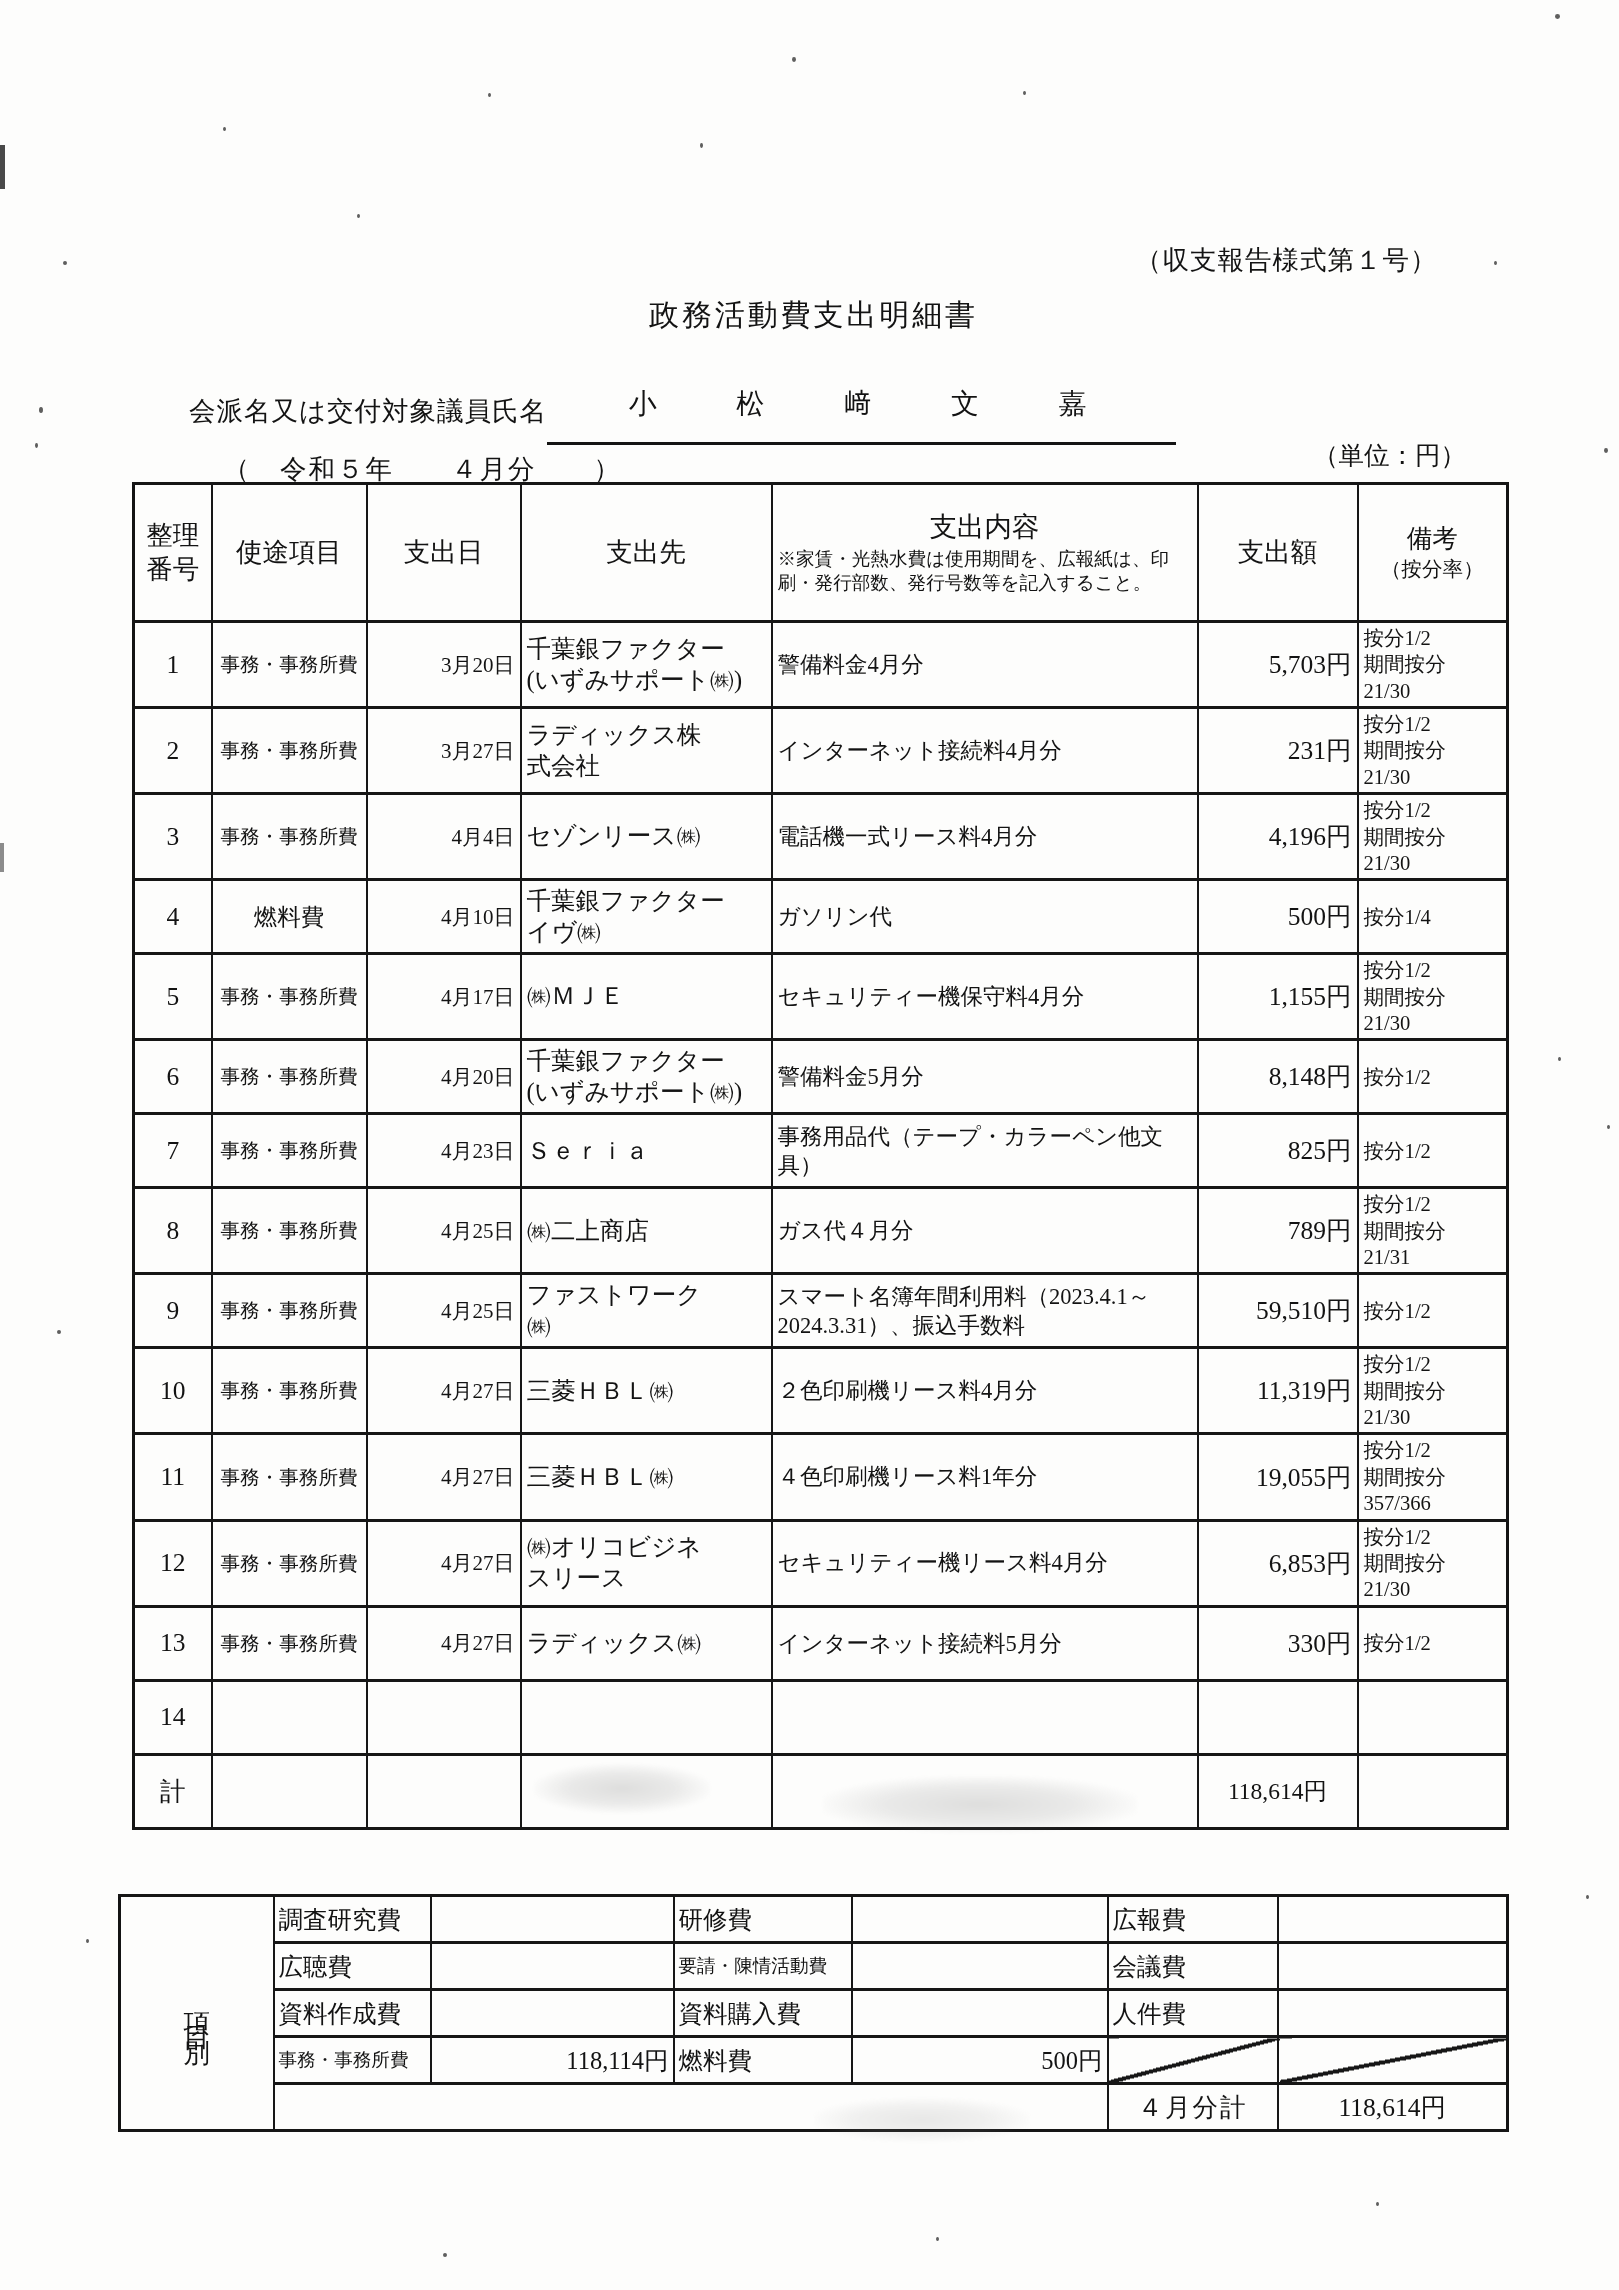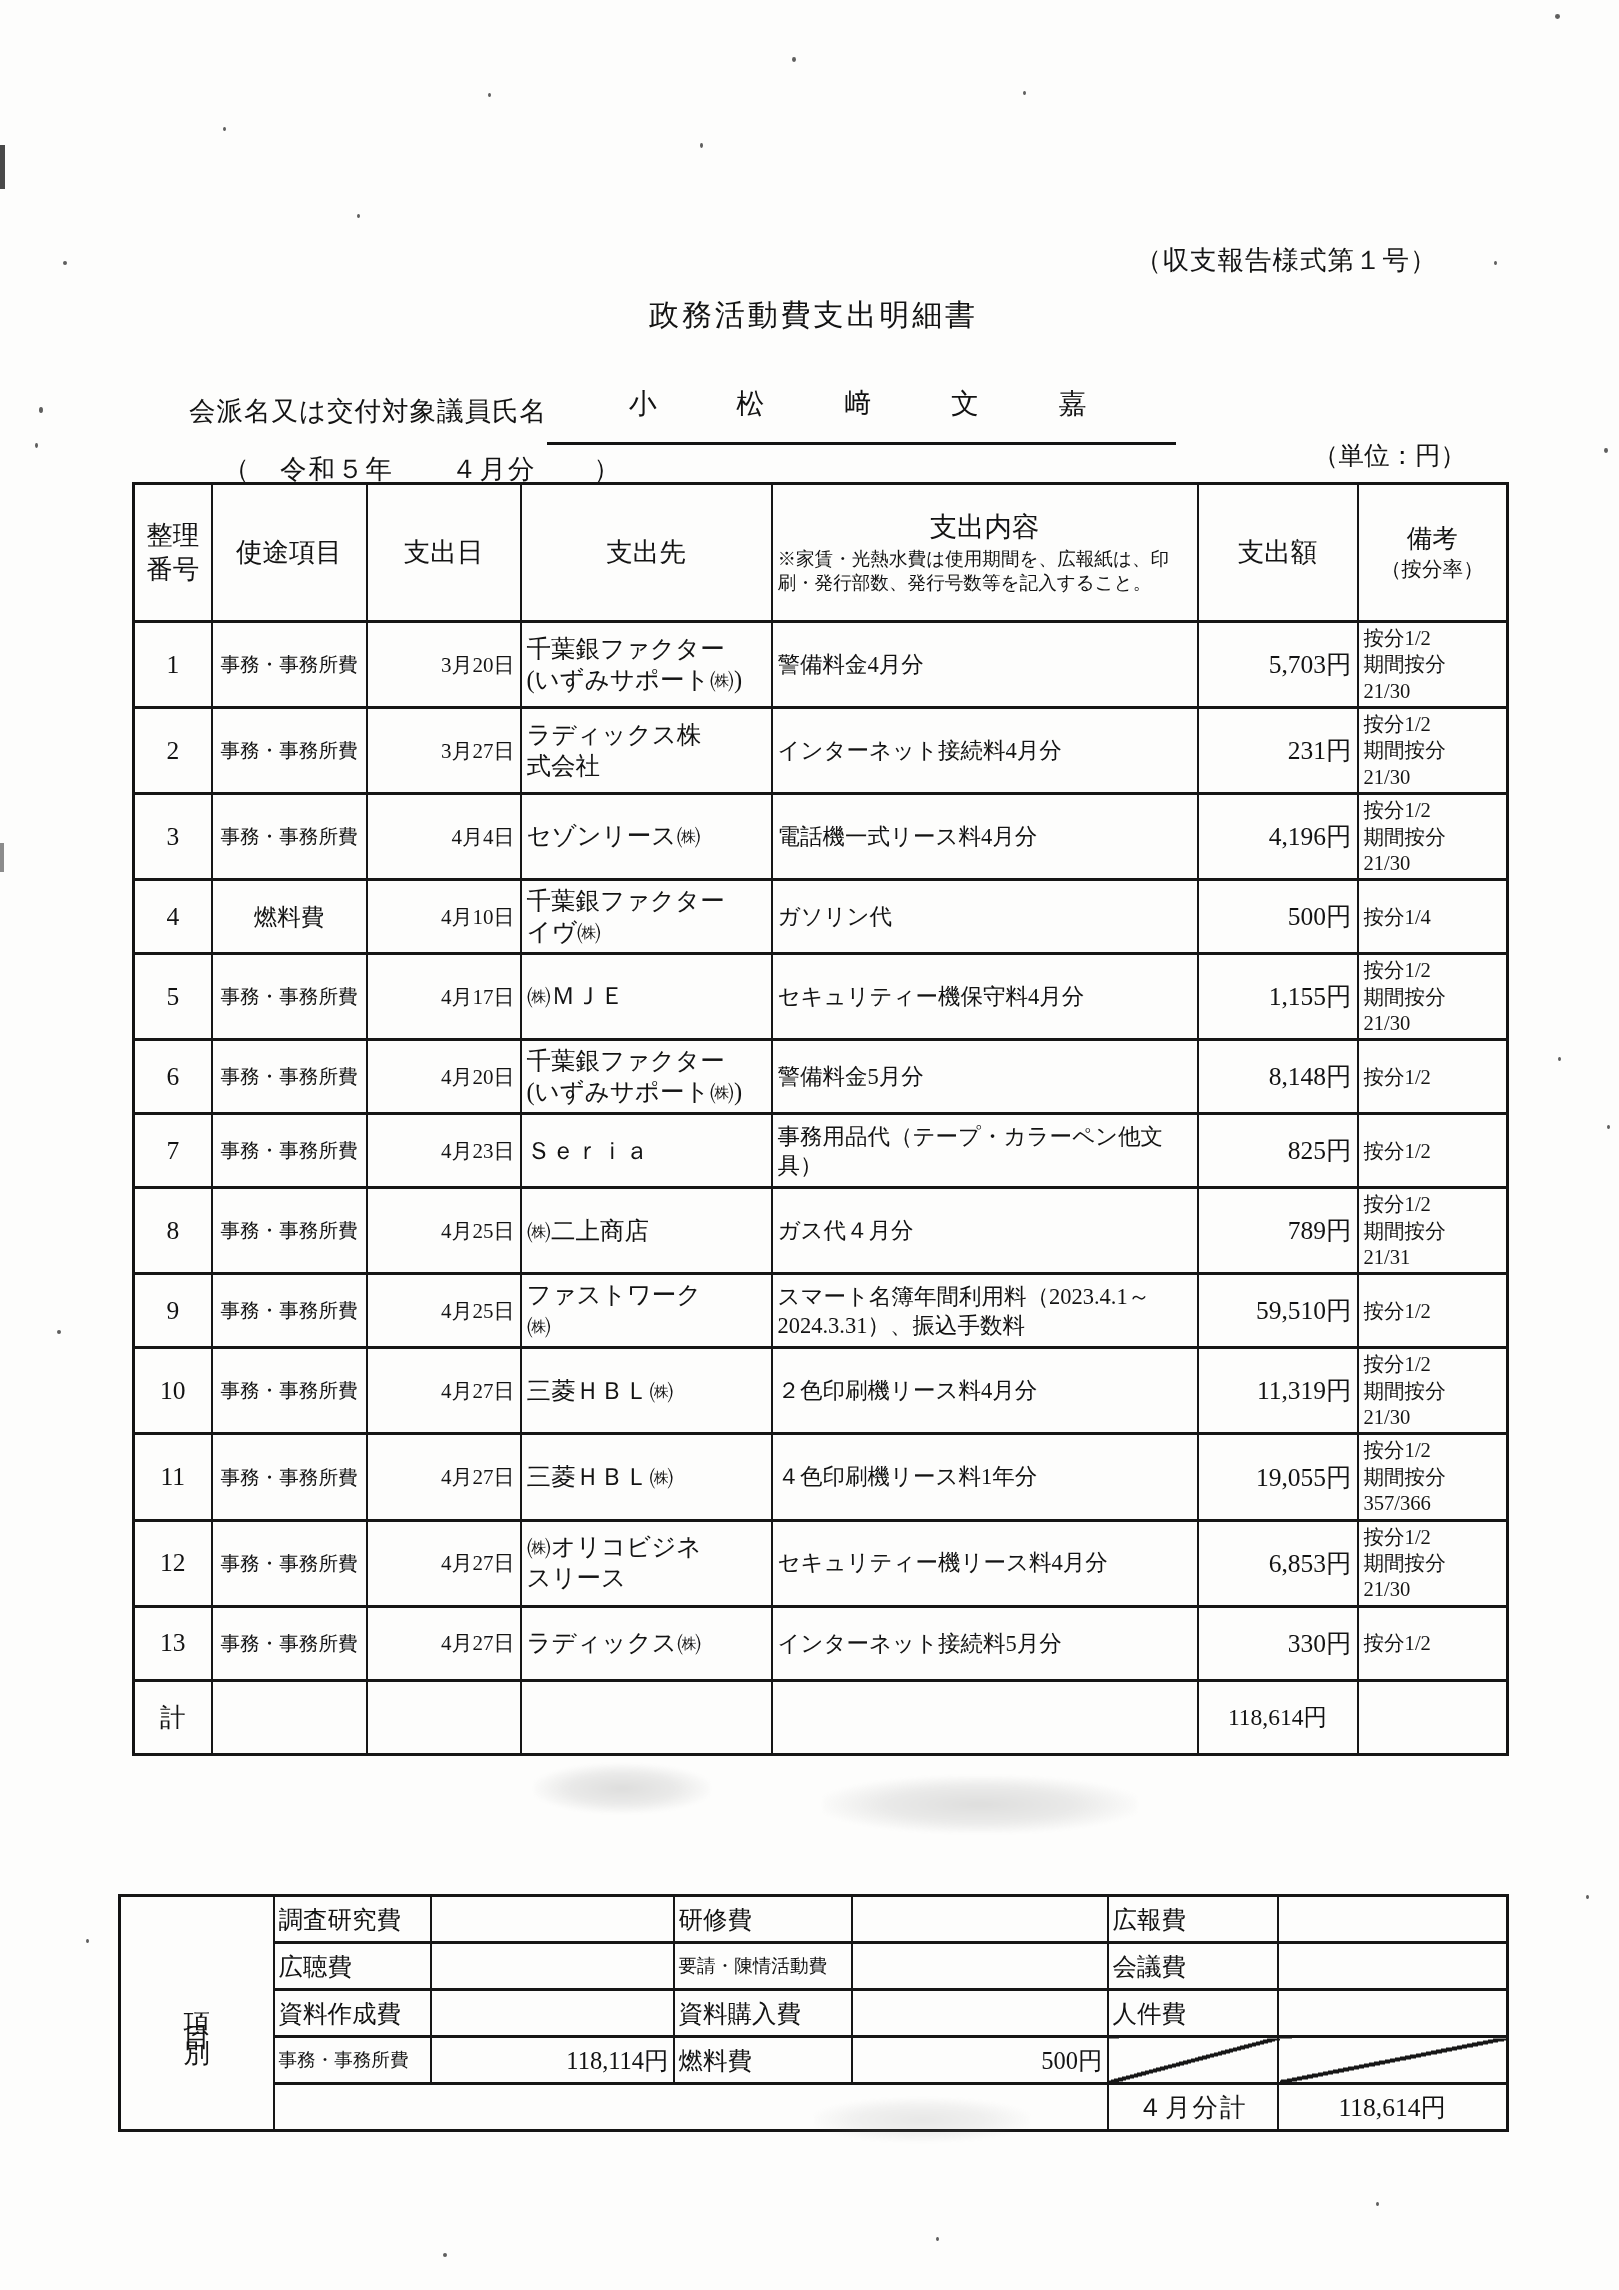--- a/index.html
+++ b/index.html
@@ -244,20 +244,29 @@
 21/30</td>
       </tr>
       <tr>
         <td class="c-no">13</td>
         <td class="c-cat">事務・事務所費</td>
         <td class="c-date">4月27日</td>
         <td class="c-payee pre">ラディックス㈱</td>
         <td class="c-content">インターネット接続料5月分</td>
         <td class="c-amount">330円</td>
         <td class="c-remarks pre">按分1/2</td>
+      </tr>
+      <tr>
+        <td class="c-no">14</td>
+        <td class="c-cat"></td>
+        <td class="c-date"></td>
+        <td class="c-payee pre"></td>
+        <td class="c-content"></td>
+        <td class="c-amount"></td>
+        <td class="c-remarks pre"></td>
       </tr>
       <tr class="total-row">
         <td class="total-label">計</td>
         <td></td>
         <td></td>
         <td></td>
         <td></td>
         <td class="total-amount">118,614円</td>
         <td></td>
       </tr>

